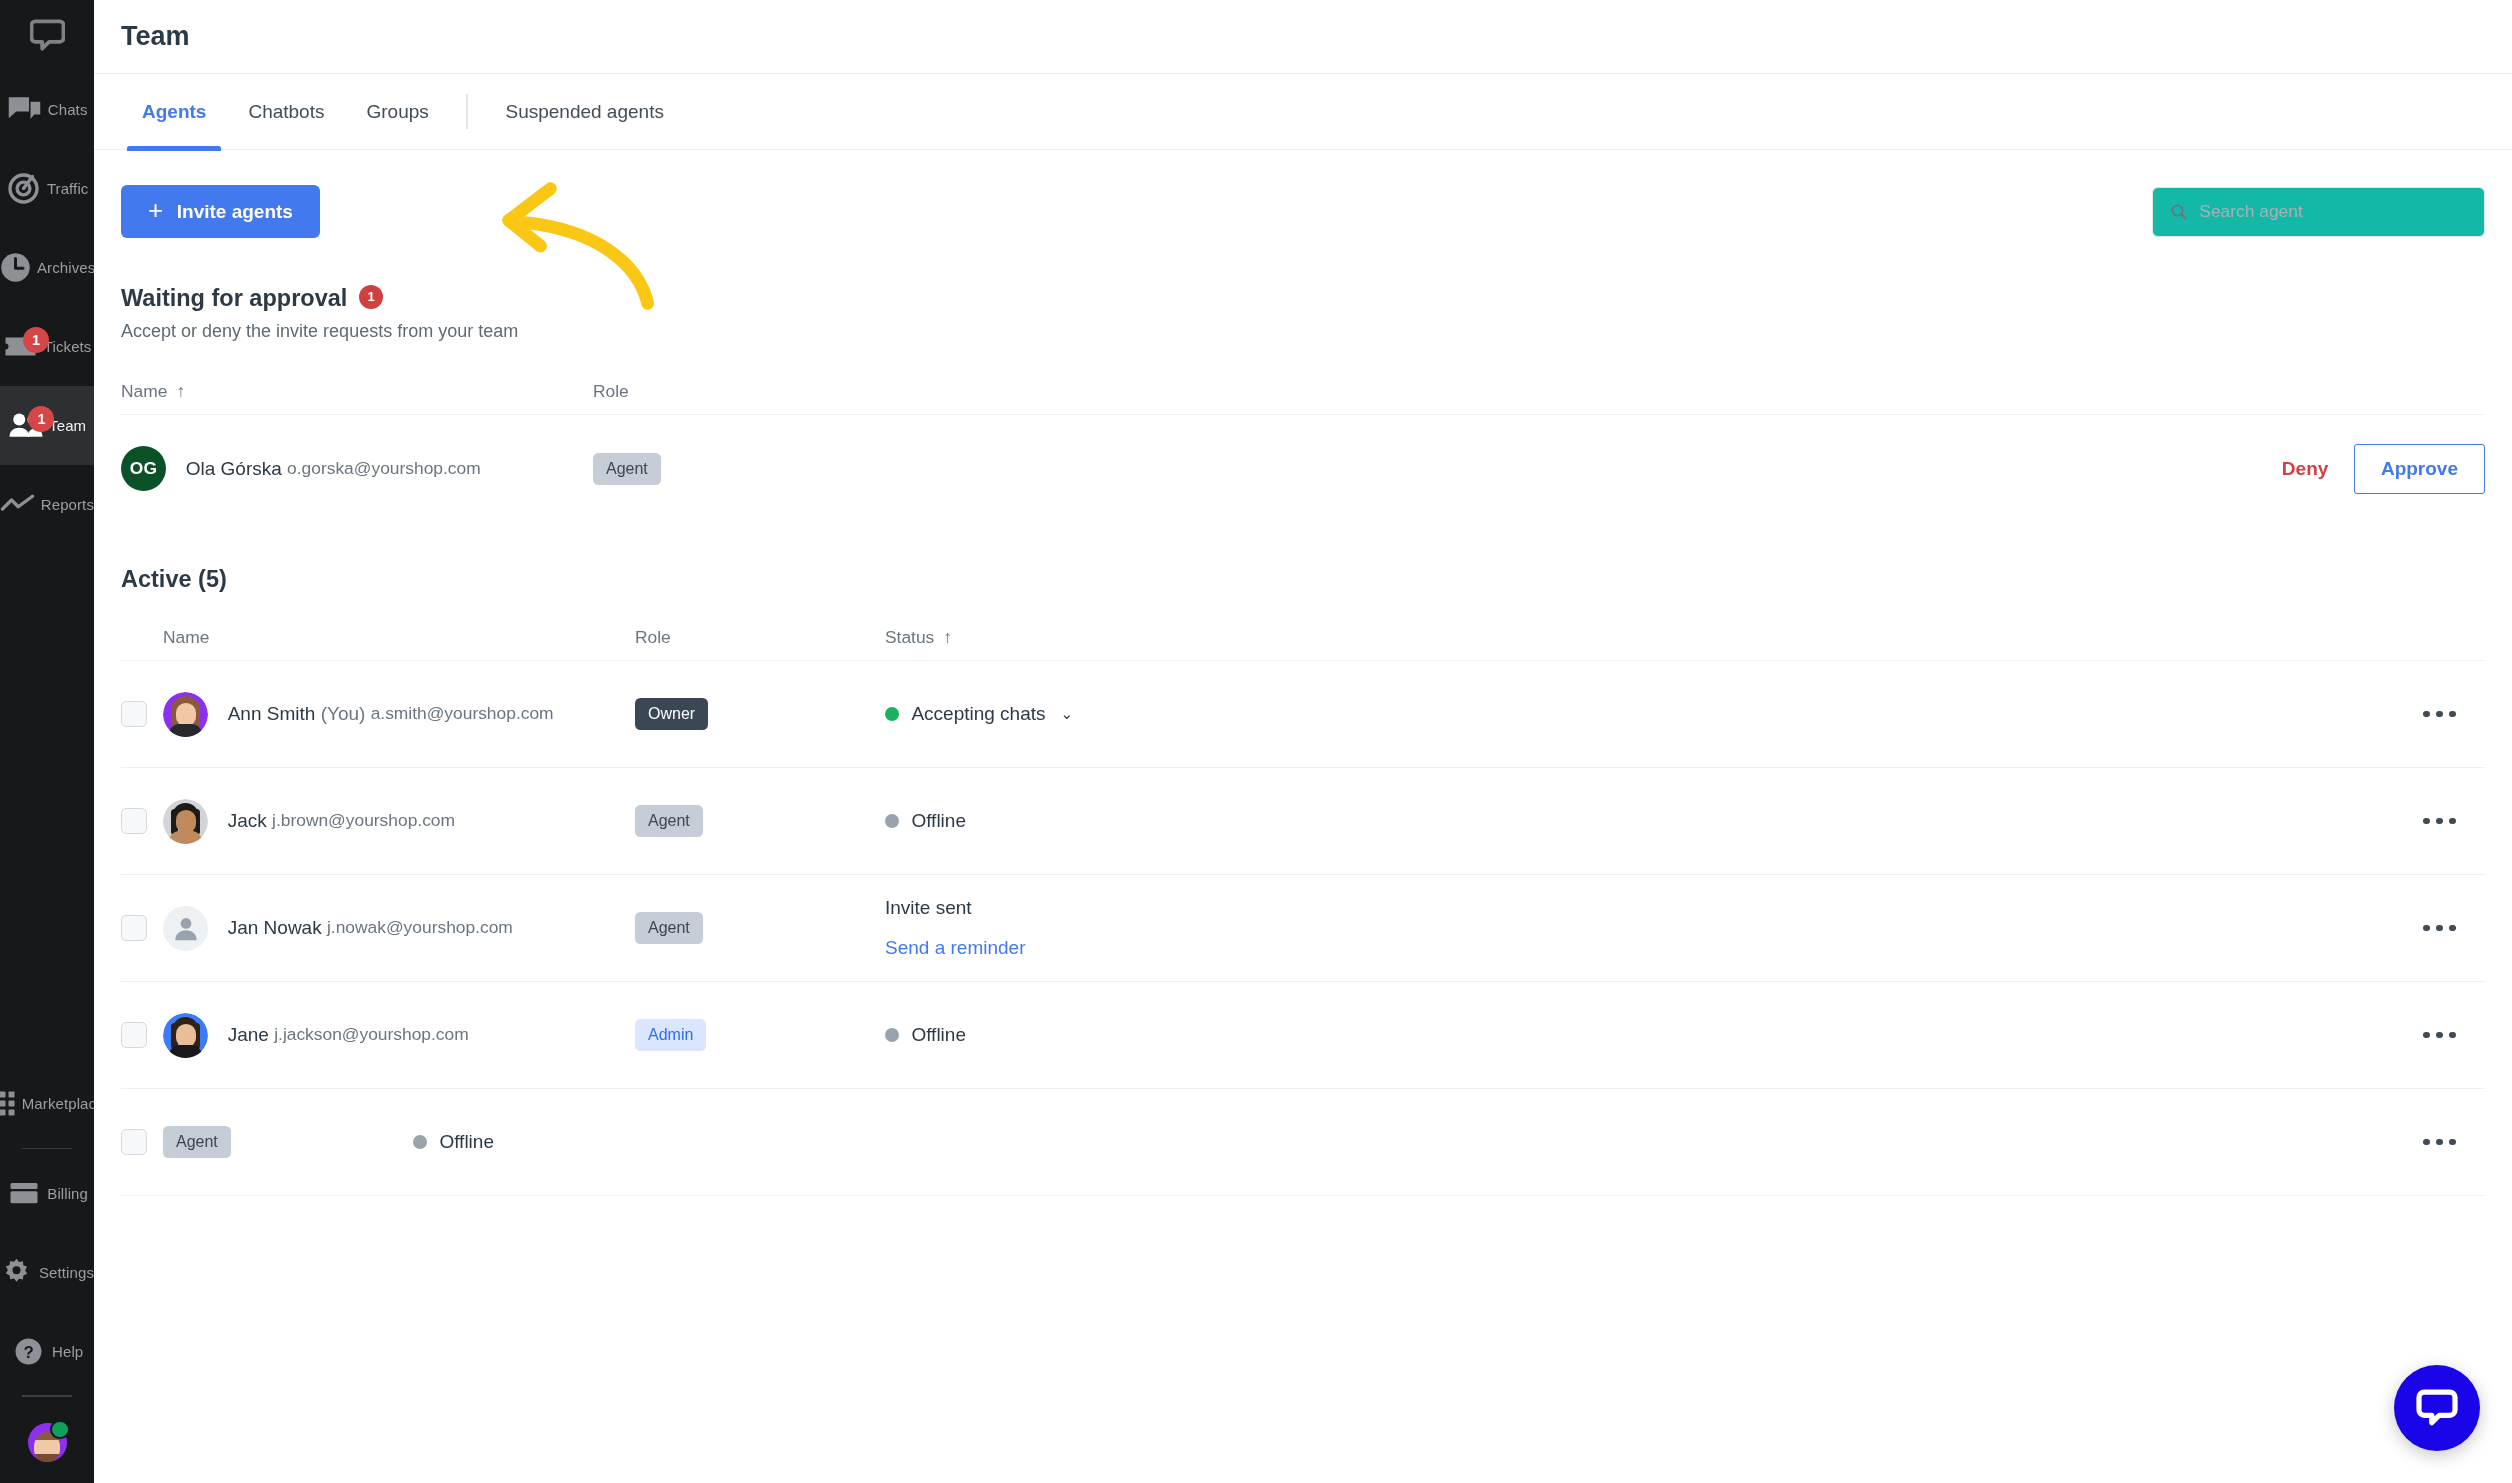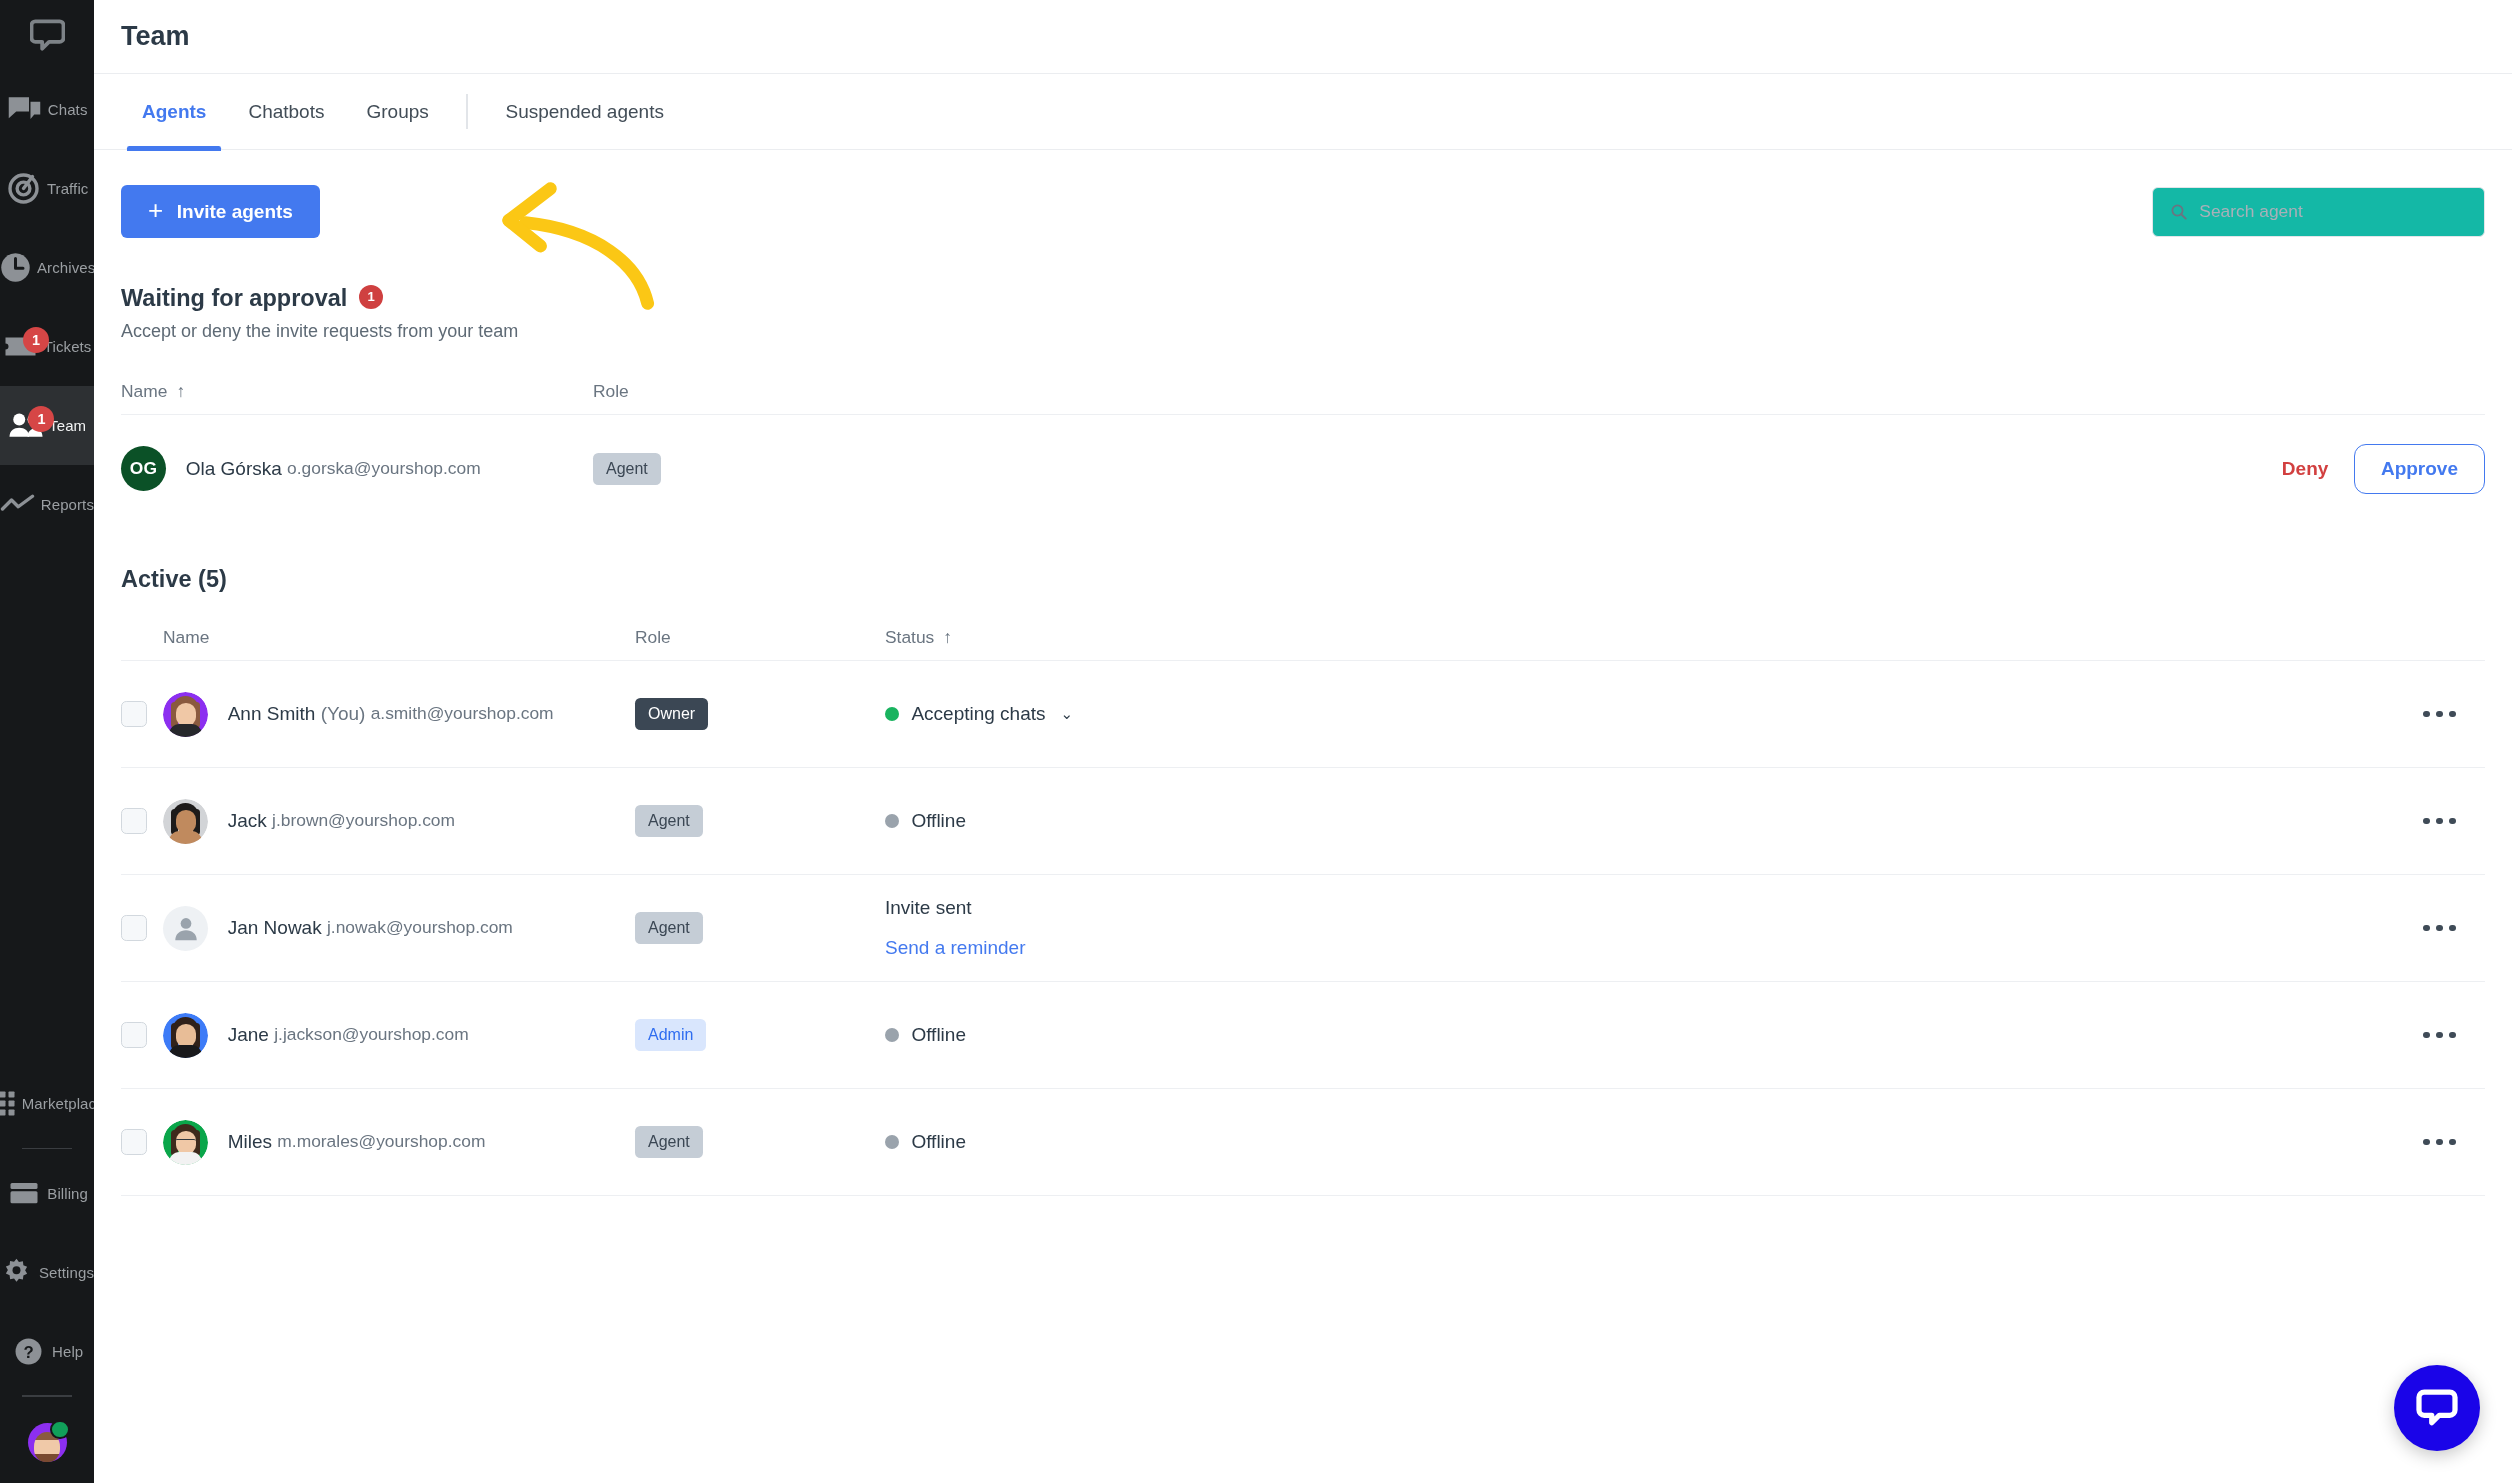--- a/index.html
+++ b/index.html
@@ -241,21 +241,21 @@
   .kebab { display: flex; gap: 6px; cursor: pointer; padding: 10.6px; }
   .kebab i { width: 6.8px; height: 6.8px; border-radius: 50%; background: #3f4b57; display: block; }
 
   .deny-btn {
     background: none; border: none; color: #d24040;
     font-size: 19px; font-weight: 700; cursor: pointer; padding: 0 16.6px;
     font-family: "Liberation Sans", sans-serif;
   }
   .approve-btn {
     background: #fff; border: 1.5px solid #4379ef; color: #4379ef;
-    border-radius: 12px; height: 50px; padding: 0 26px;
+    border-radius: 3px; height: 50px; padding: 0 26px;
     font-size: 19px; font-weight: 700; cursor: pointer;
     font-family: "Liberation Sans", sans-serif;
   }
   .pending-actions {
     display: flex; align-items: center; gap: 9px;
     margin-left: auto;
   }
 
   
   .annot {
@@ -655,35 +655,20 @@
                 <i></i>
                 <i></i>
               </div>
           </div>
         </div>
 
         <div class="trow">
           <div class="col-check">
               <div class="chk"></div>
             </div>
-          <div class="col-name">
-            <div class="avatar">
-              <div class="bg" style="background:#0aa64a"></div>
-              <div class="hair" style="background:#3e2a1c"></div>
-              <div class="side-hair-l" style="background:#3e2a1c"></div>
-              <div class="side-hair-r" style="background:#3e2a1c"></div>
-              <div class="skin" style="background:#f0c8a6"></div>
-              <div class="glasses"></div>
-              <div class="body" style="background:#f2f2f2"></div>
-            </div>
-            <div class="nm-block">
-              <div class="nm-line"><span>Miles</span></div>
-              <div class="em-line">m.morales@yourshop.com</div>
-            </div>
-          </div>
           <div class="col-role">
             <span class="role-pill role-agent">Agent</span>
           </div>
           <div class="col-status">
             <div class="status-line">
               <span class="dot dot-gray"></span>
               <span>Offline</span>
             </div>
           </div>
           <div class="col-actions">

